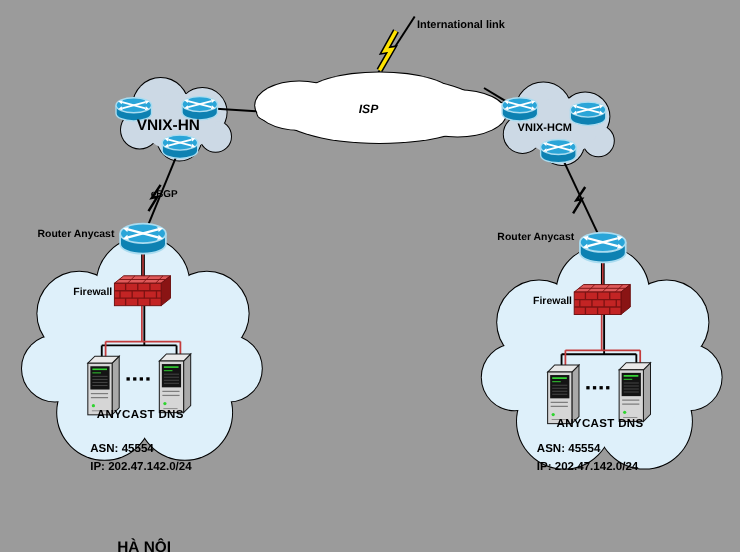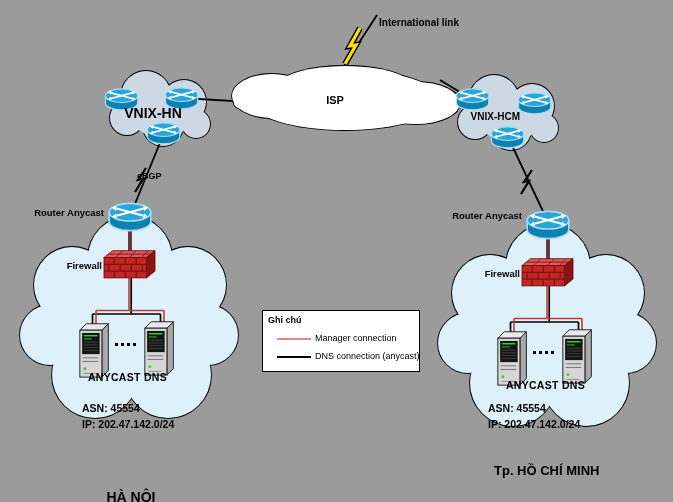--- a/index.html
+++ b/index.html
@@ -220,43 +220,35 @@
     </g>
     <g fill="#000">
       <rect x="533" y="351" width="3" height="3"></rect>
         <rect x="539" y="351" width="3" height="3"></rect>
       <rect x="545" y="351" width="3" height="3"></rect>
         <rect x="551" y="351" width="3" height="3"></rect>
     </g>
   </svg>
 
   <div class="label" style="left:379px;top:17px;font-size:10px;">International link</div>
-  <div class="label ctr" style="left:305px;top:94px;width:60px;font-size:11px;">ISP</div>
+  <div class="label ctr" style="left:305px;top:94px;width:60px;font-size:11px;font-style:italic;">ISP</div>
   <div class="label ctr" style="left:122px;top:106px;width:62px;font-size:14px;">VNIX-HN</div>
   <div class="label ctr" style="left:452px;top:111px;width:68px;font-size:10px;text-align:right;">VNIX-HCM</div>
   <div class="label" style="left:137px;top:172px;font-size:9px;">eBGP</div>
 
   <div class="label rgt" style="left:28px;top:208px;width:76px;font-size:9.5px;">Router Anycast</div>
   <div class="label rgt" style="left:446px;top:211px;width:76px;font-size:9.5px;">Router Anycast</div>
 
   <div class="label rgt" style="left:58px;top:261px;width:44px;font-size:9.5px;">Firewall</div>
   <div class="label rgt" style="left:476px;top:269px;width:44px;font-size:9.5px;">Firewall</div>
 
   <div class="label ctr" style="left:70px;top:372px;width:115px;font-size:10.5px;letter-spacing:.3px;">ANYCAST DNS</div>
   <div class="label ctr" style="left:488px;top:380px;width:115px;font-size:10.5px;letter-spacing:.3px;">ANYCAST DNS</div>
 
   <div class="label" style="left:82px;top:403px;font-size:10.5px;">ASN: 45554</div>
   <div class="label" style="left:82px;top:419px;font-size:10.5px;">IP: 202.47.142.0/24</div>
   <div class="label" style="left:488px;top:403px;font-size:10.5px;">ASN: 45554</div>
   <div class="label" style="left:488px;top:419px;font-size:10.5px;">IP: 202.47.142.0/24</div>
 
   <div class="label ctr" style="left:98px;top:490px;width:66px;font-size:14px;">HÀ NỘI</div>
-  <div class="label" style="left:494px;top:464px;font-size:13px;">Tp. HỒ CHÍ MINH</div>
-
-  <div class="legend">
-    <div class="legend-title">Ghi chú</div>
-    <div class="legend-sample sample-manager"></div>
-    <div class="legend-label lab-manager">Manager connection</div>
-    <div class="legend-sample sample-dns"></div>
-    <div class="legend-label lab-dns">DNS connection (anycast)</div>
-  </div>
+
 
 </div>
 
 </body></html>

